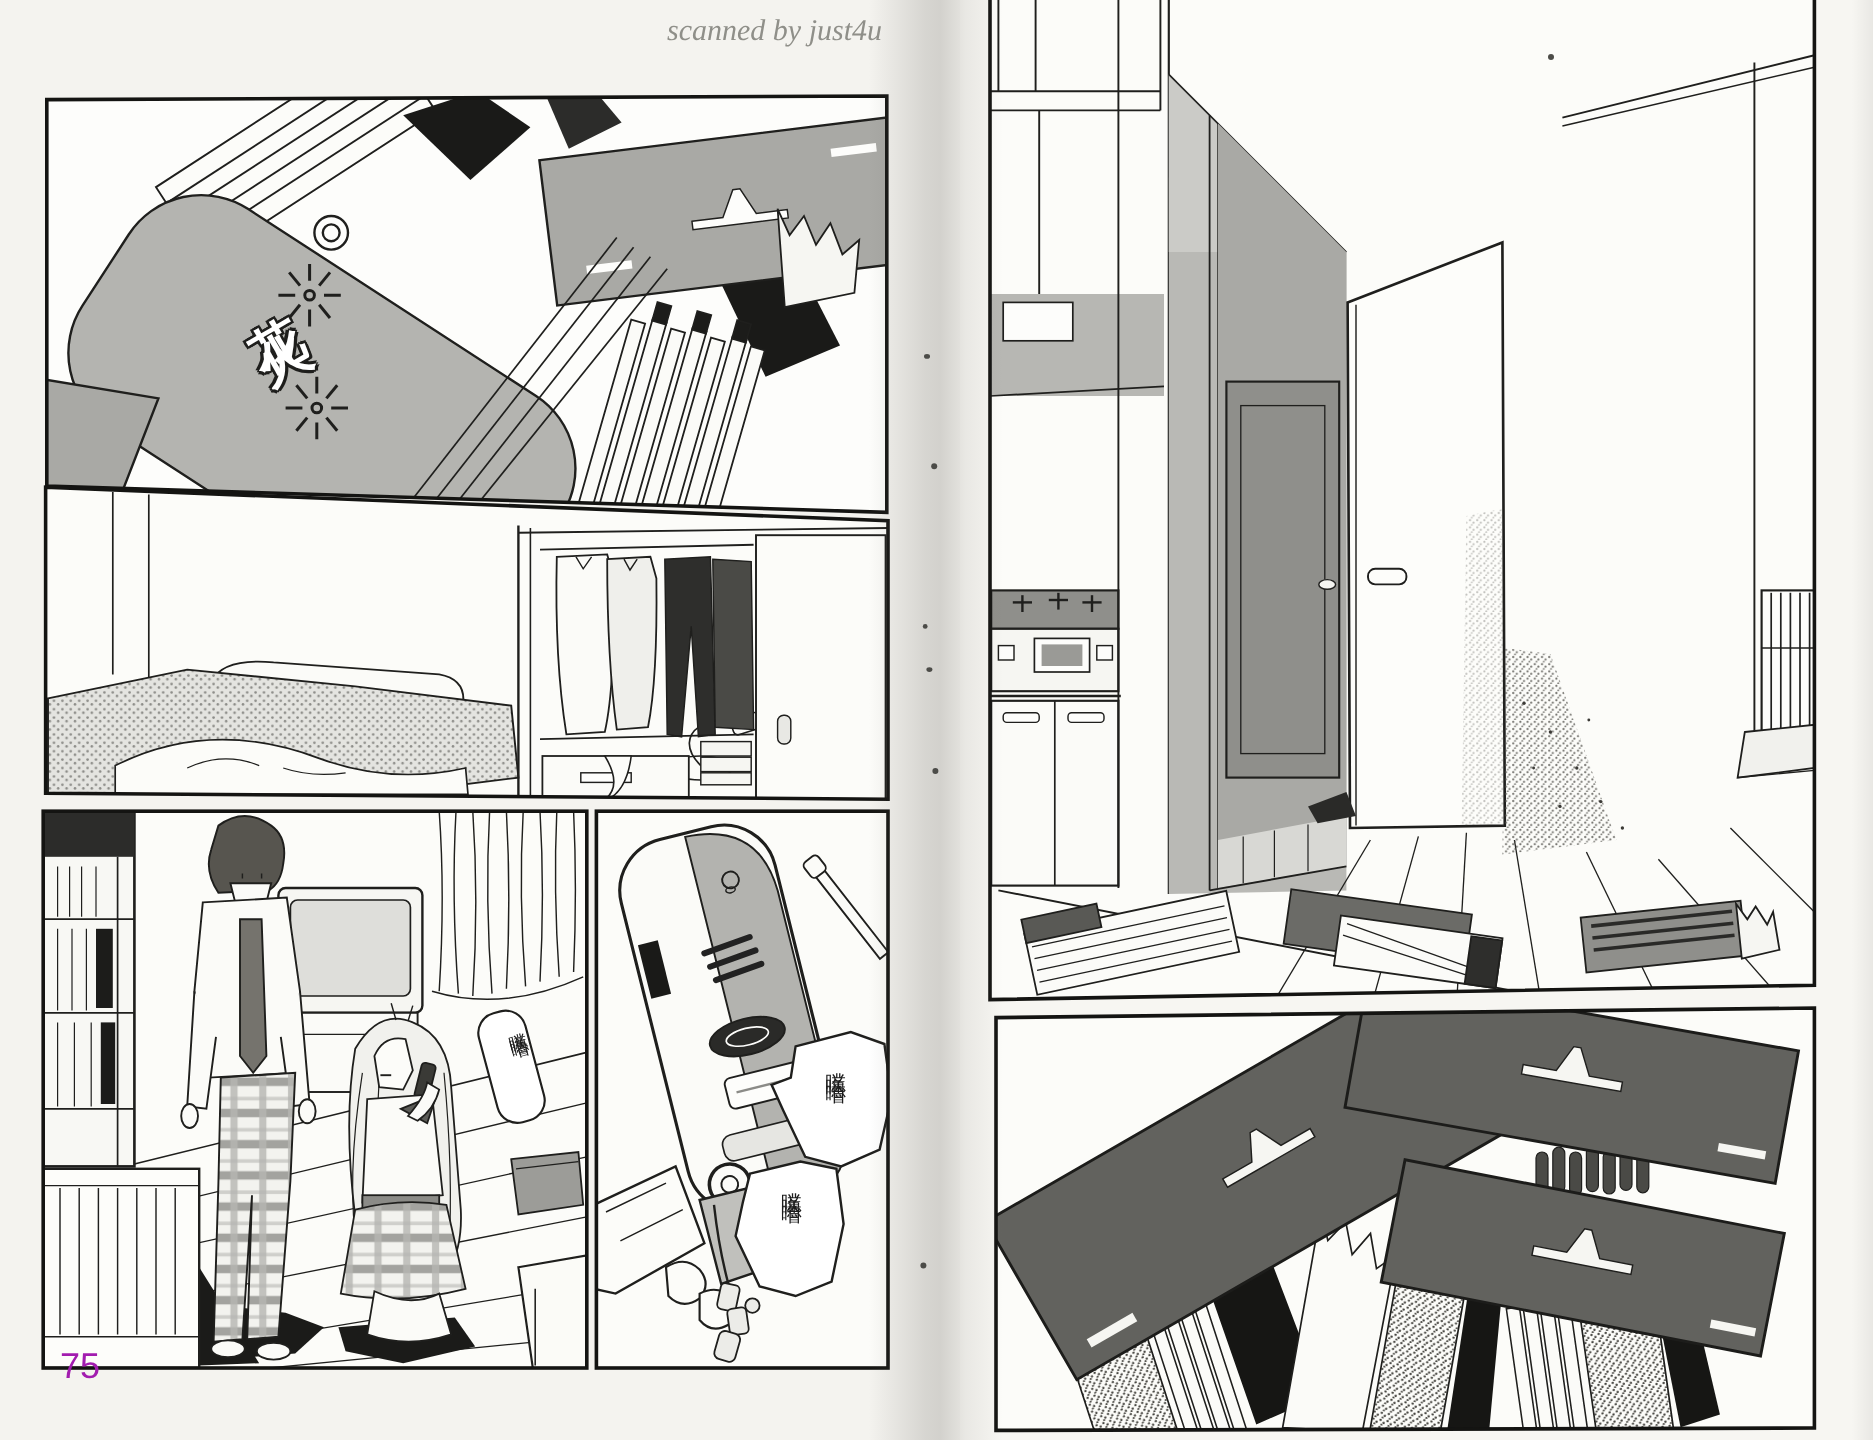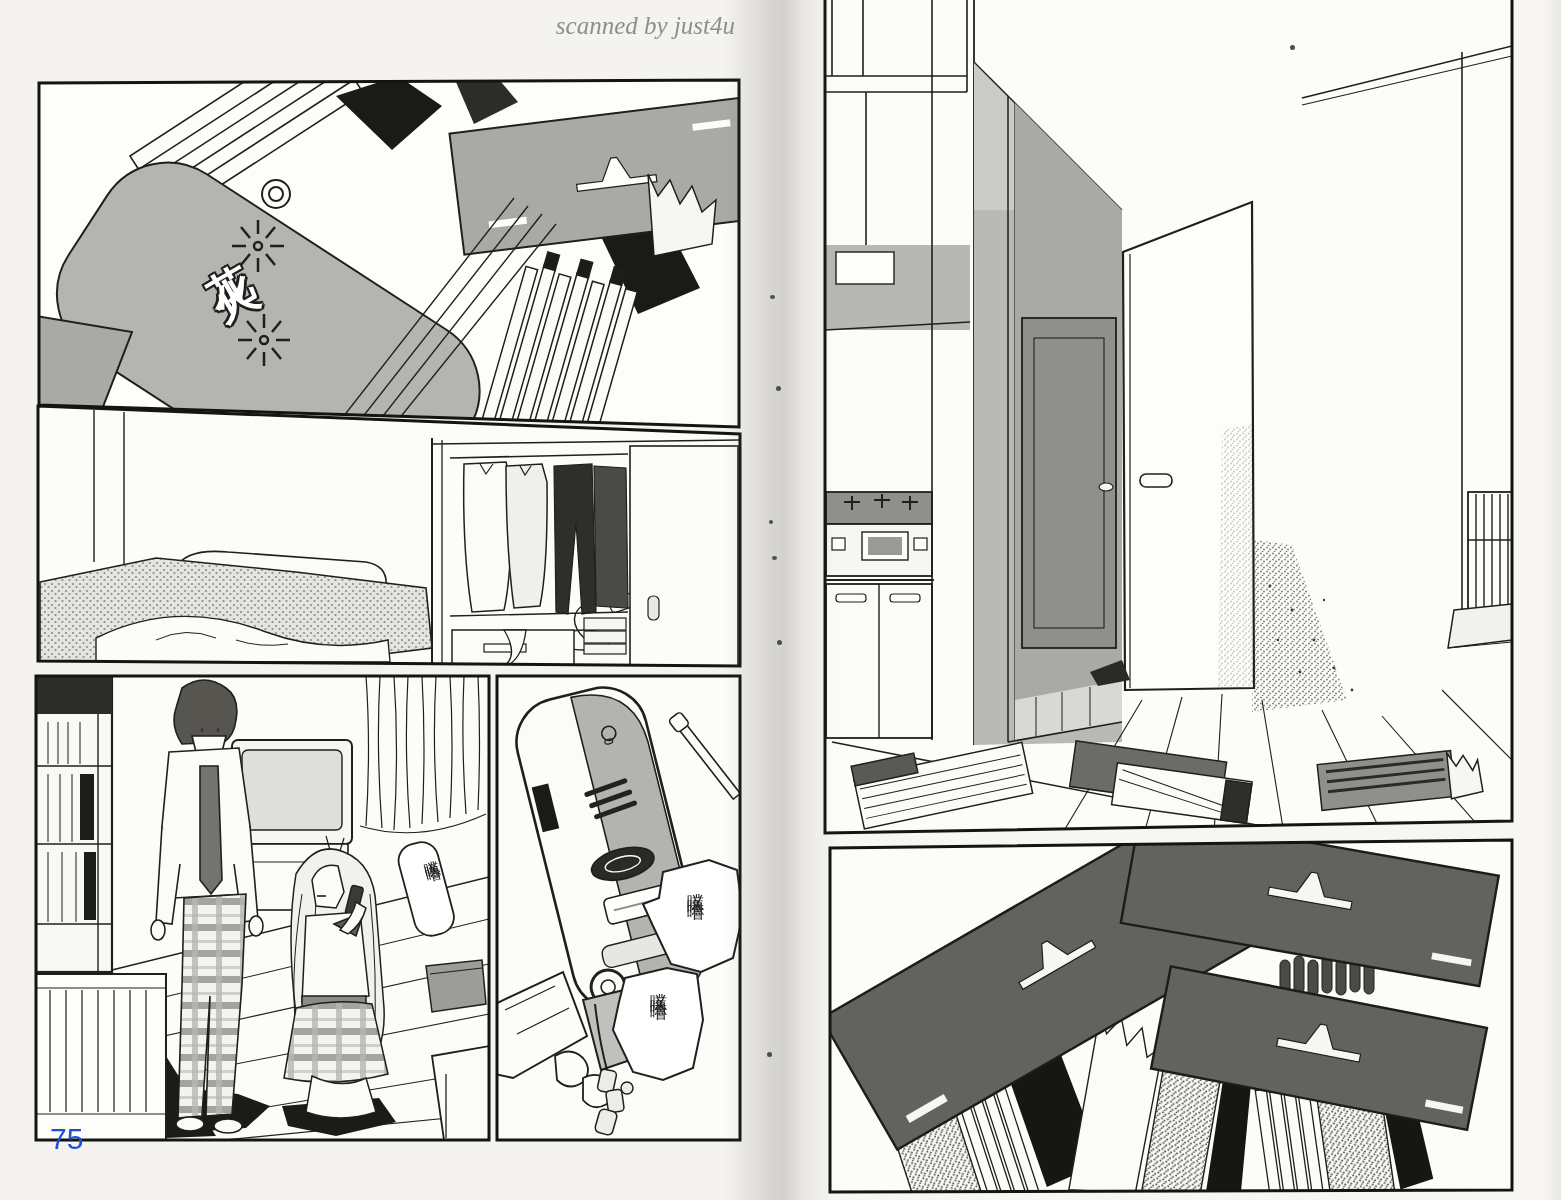--- a/index.html
+++ b/index.html
@@ -9,21 +9,21 @@
   #left-page{left:0;width:800px;background:#f4f3ef;}
   #right-page{left:800px;width:761px;background:#f7f6f2;}
   #gutter{position:absolute;left:724px;top:0;width:112px;height:1200px;
     background:linear-gradient(90deg,rgba(110,108,102,0) 0%,rgba(110,108,102,0.22) 42%,rgba(140,138,132,0.32) 53%,rgba(110,108,102,0.10) 72%,rgba(110,108,102,0) 100%);}
   #right-edge-shade{position:absolute;right:0;top:0;width:18px;height:1200px;
     background:linear-gradient(90deg,rgba(0,0,0,0) 0%,rgba(0,0,0,0.06) 100%);}
   .panel{position:absolute;}
   .panel svg{display:block;}
   #watermark{position:absolute;left:400px;top:12px;width:335px;text-align:right;
     font-family:"Liberation Serif","DejaVu Serif",serif;font-style:italic;font-size:25px;color:#8f8f89;}
-  #page-number{position:absolute;left:50px;top:1122px;font-size:30px;color:#1d4ed8;
+  #page-number{position:absolute;left:50px;top:1122px;font-size:30px;color:#a21caf;
     font-family:"Liberation Sans","DejaVu Sans",sans-serif;}
   .vtext{writing-mode:vertical-rl;text-orientation:upright;position:absolute;color:#1c1c1c;}
   #fireworks-logo{left:176px;top:254px;font-size:44px;font-weight:bold;color:#ffffff;letter-spacing:10px;
     transform:rotate(-30deg);transform-origin:top left;
     text-shadow:-2px 0 #1f1f1d,2px 0 #1f1f1d,0 -2px #1f1f1d,0 2px #1f1f1d,-2px -2px #1f1f1d,2px 2px #1f1f1d,-2px 2px #1f1f1d,2px -2px #1f1f1d;}
   #sfx-room{left:417px;top:852px;font-size:15px;letter-spacing:3px;transform:rotate(-15deg);transform-origin:top left;}
   #sfx-phone-1{left:685px;top:880px;font-size:17px;letter-spacing:5px;}
   #sfx-phone-2{left:648px;top:980px;font-size:17px;letter-spacing:5px;}
   .speck{position:absolute;border-radius:50%;background:#4c4c48;}
 </style>

